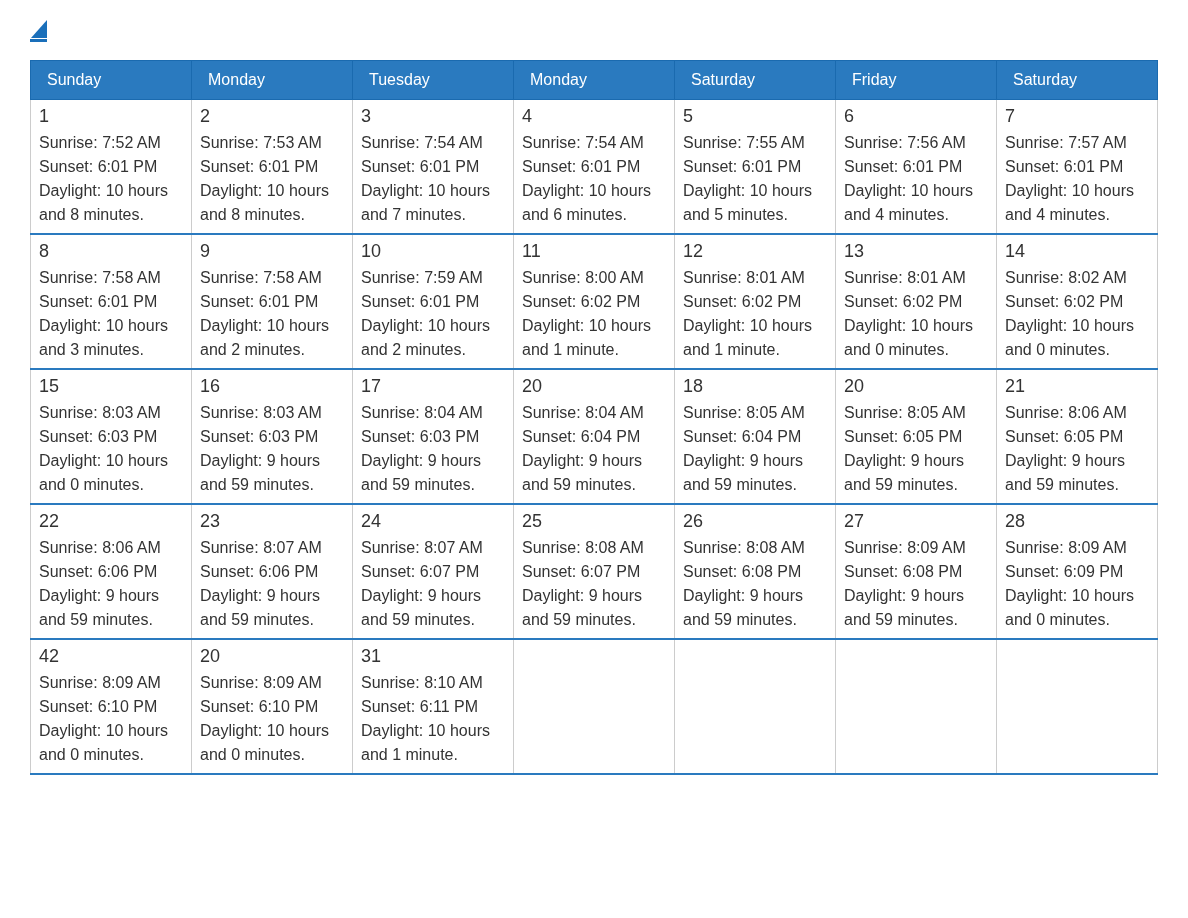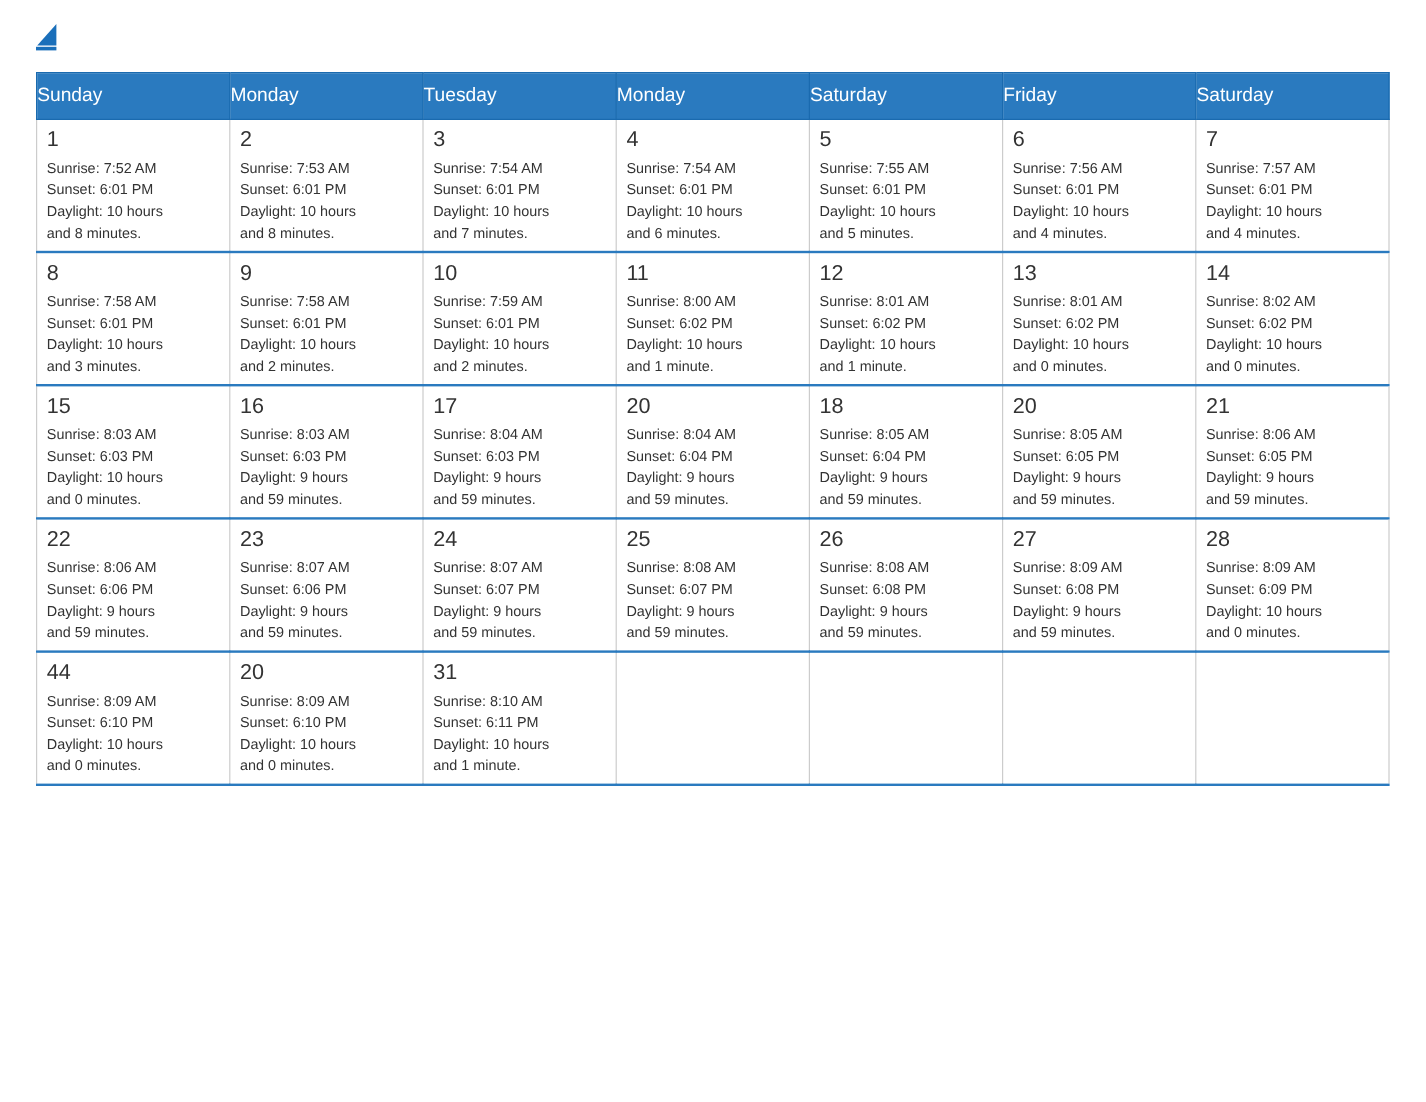--- a/index.html
+++ b/index.html
@@ -33,42 +33,42 @@
     table {
       width: 100%;
       border-collapse: collapse;
       table-layout: fixed;
     }
     thead tr {
       background: #2a7abf;
     }
     thead th {
       color: #fff;
-      padding: 10px 0;
+      padding: 10px 16px;
       text-align: left;
       font-size: 16px;
       font-weight: normal;
       border: 1px solid #1a6aaf;
     }
     tbody td {
       border: 1px solid #ccc;
       vertical-align: top;
       padding: 6px 8px;
       font-size: 13px;
       color: #333;
       height: 110px;
     }
     .day-number {
       font-size: 18px;
       color: #333;
       margin-bottom: 4px;
       display: block;
     }
     .day-info {
-      font-size: 12px;
+      font-size: 16px;
       line-height: 1.5;
       color: #333;
     }
     tbody tr {
       border-bottom: 2px solid #2a7abf;
     }
     tbody td:first-child {
       border-left: 1px solid #ccc;
     }
     .logo-container {
@@ -231,21 +231,21 @@
           <span class="day-number">27</span>
 <div class="day-info">Sunrise: 8:09 AM<br>Sunset: 6:08 PM<br>Daylight: 9 hours<br>and 59 minutes.</div>
         </td>
         <td>
           <span class="day-number">28</span>
 <div class="day-info">Sunrise: 8:09 AM<br>Sunset: 6:09 PM<br>Daylight: 10 hours<br>and 0 minutes.</div>
         </td>
       </tr>
       <tr>
         <td>
-          <span class="day-number">44</span>
+          <span class="day-number">42</span>
 <div class="day-info">Sunrise: 8:09 AM<br>Sunset: 6:10 PM<br>Daylight: 10 hours<br>and 0 minutes.</div>
         </td>
         <td>
           <span class="day-number">20</span>
 <div class="day-info">Sunrise: 8:09 AM<br>Sunset: 6:10 PM<br>Daylight: 10 hours<br>and 0 minutes.</div>
         </td>
         <td>
           <span class="day-number">31</span>
 <div class="day-info">Sunrise: 8:10 AM<br>Sunset: 6:11 PM<br>Daylight: 10 hours<br>and 1 minute.</div>
         </td>

